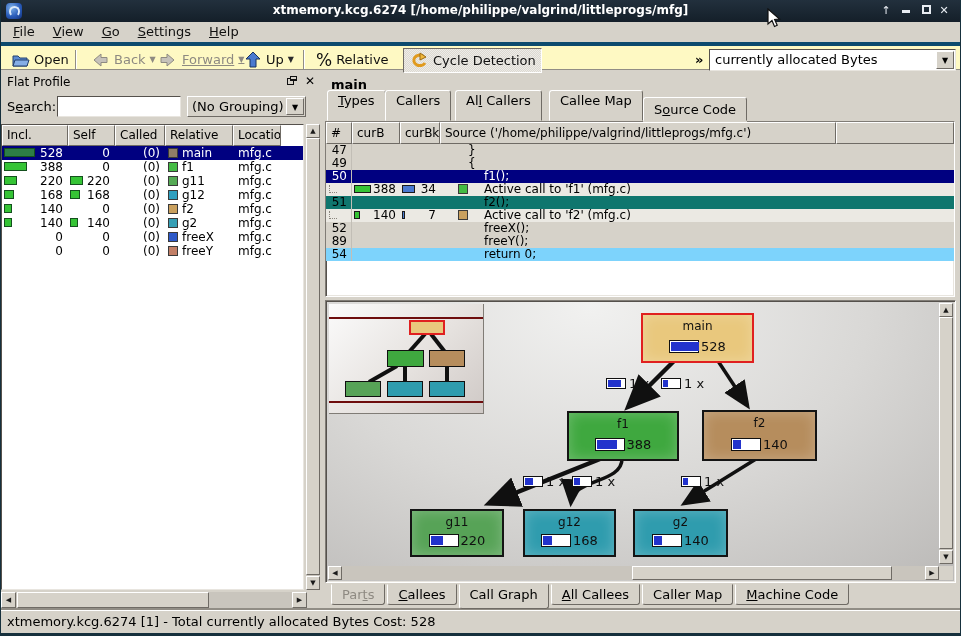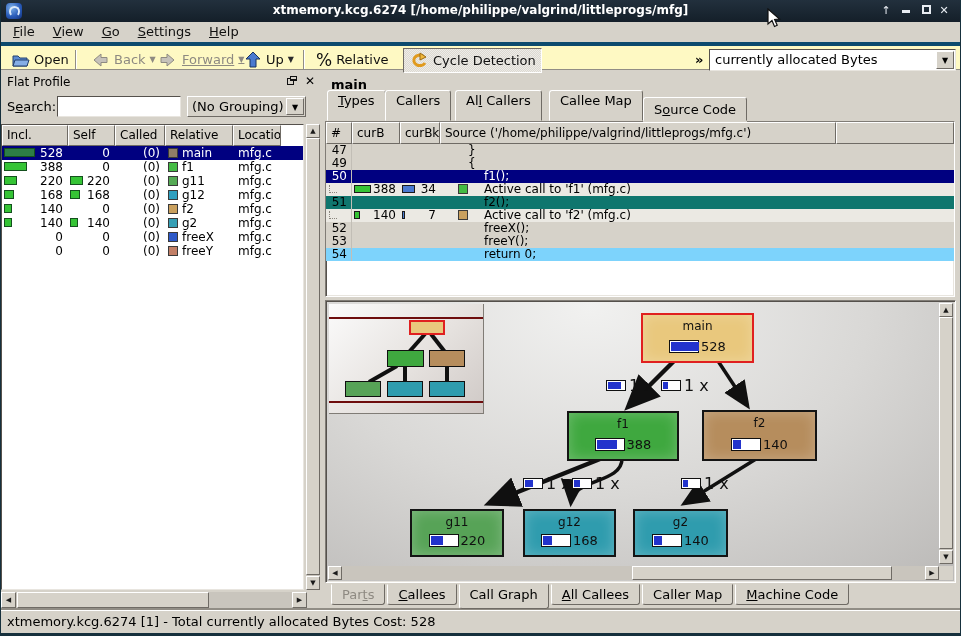--- a/index.html
+++ b/index.html
@@ -99,21 +99,21 @@
       background:linear-gradient(135deg,#fbfbfb 0%, #e6e2df 55%, #cfc9c6 100%); border-right:1px solid #807c76; border-bottom:1px solid #807c76; }
   .ov-line { position:absolute; left:0; width:100%; height:2px; background:#6e0d0d; }
   .ov-node { position:absolute; border:1px solid #101010; }
   .gnode { position:absolute; border:2px solid #141414; box-shadow:inset 0 0 14px rgba(255,255,255,0.25); z-index:4; }
   .gnode.selected { border-color:#e02020; }
   .gnode .glabel { text-align:center; margin-top:4px; font-size:12px; color:#101010; }
   .gnode .gbarrow { position:absolute; left:0; right:0; bottom:7px; display:flex; justify-content:center; align-items:center; gap:2px; }
   .gbar { width:30px; height:13px; background:#fff; border:1px solid #101010; position:relative; }
   .gbar i { position:absolute; left:1px; top:1px; bottom:1px; background:#2233cc; display:block; }
   .gval { font-size:13px; color:#101010; }
-  .elabel { position:absolute; display:flex; align-items:center; gap:3px; z-index:4; font-size:16px; color:#101010; }
+  .elabel { position:absolute; display:flex; align-items:center; gap:3px; z-index:4; font-size:13px; color:#101010; }
   .ebar { width:20px; height:11px; background:#fff; border:1px solid #101010; position:relative; }
   .ebar i { position:absolute; left:1px; top:1px; bottom:1px; background:#2233cc; display:block; }
   #graph-arrows { position:absolute; left:0; top:0; z-index:3; pointer-events:none; }
   #graph-vscroll { position:absolute; right:2px; top:2px; width:14px; height:261px; background:#c9c5bd; z-index:6; }
   #graph-hscroll { position:absolute; left:2px; bottom:2px; height:14px; width:611px; background:#c9c5bd; z-index:6; }
   #graph-corner { position:absolute; right:2px; bottom:2px; width:14px; height:14px; background:#d6d2c9; z-index:6; }
 
   
   #bottom-tabs { position:absolute; left:330px; top:584px; height:25px; }
   .btab { display:inline-block; height:21px; background:#d6d2c9; border:1px solid; border-color:transparent #6f6b65 #6f6b65 #ffffff; border-bottom-left-radius:3px; border-bottom-right-radius:3px; padding:2px 10px; margin-right:2px; font-size:13px; vertical-align:top; }
@@ -415,21 +415,21 @@
           </div>
           <div class="c-src"><span class="call-icon" style="background: rgb(201, 160, 94);"></span><span style="padding-left: 44px;">Active call to 'f2' (mfg.c)</span></div>
         </div>
         <div class="srow" style="background: rgb(214, 210, 201);">
           <div class="c-num">52</div>
           <div class="c-curb"></div>
           <div class="c-curbk"></div>
           <div class="c-src" style="padding-left: 44px;">freeX();</div>
         </div>
         <div class="srow" style="background: rgb(214, 210, 201);">
-          <div class="c-num">53</div>
+          <div class="c-num">89</div>
           <div class="c-curb"></div>
           <div class="c-curbk"></div>
           <div class="c-src" style="padding-left: 44px;">freeY();</div>
         </div>
         <div class="srow" style="background: #7dd3fc;">
           <div class="c-num">54</div>
           <div class="c-curb"></div>
           <div class="c-curbk"></div>
           <div class="c-src" style="padding-left: 44px;">return 0;</div>
         </div>

